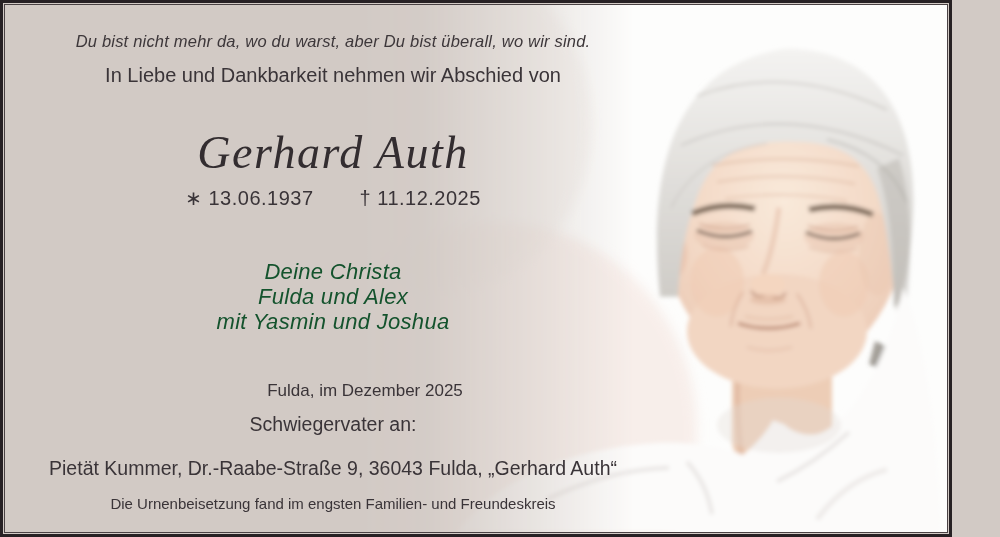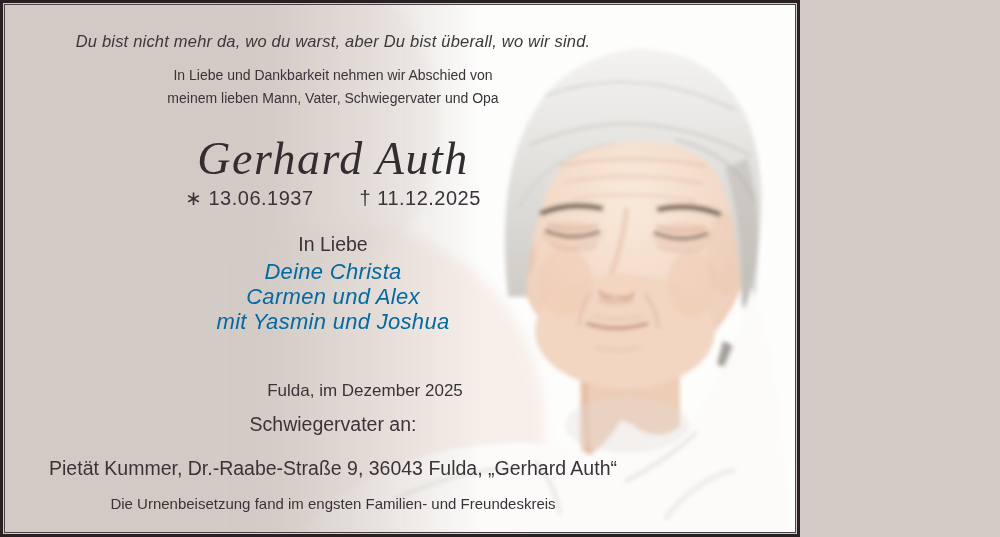--- a/index.html
+++ b/index.html
@@ -1,31 +1,31 @@
 <!DOCTYPE html>
 <html><head>
 <meta charset="utf-8">
 <style>
   html,body{margin:0;padding:0;width:1000px;height:537px;overflow:hidden;
     background:#d2cac5;font-family:"Liberation Sans","DejaVu Sans",sans-serif;}
-  .notice{position:absolute;inset:0;width:800px;height:537px;background:#d2cac5;
+  .notice{position:absolute;inset:0;width:952px;height:537px;background:#d2cac5;
     box-sizing:border-box;border:3px solid #272124;}
   .inner-line{position:absolute;inset:1px;border:1px solid #4a4244;pointer-events:none;z-index:5;}
   .photo-wrap{position:absolute;top:2px;right:2px;bottom:2px;width:600px;z-index:1;}
   .photo-wrap svg{width:100%;height:100%;display:block;}
   .text-col{position:absolute;left:0;top:0;width:660px;height:537px;z-index:2;color:#3a3438;}
   .line{position:absolute;left:0;width:660px;text-align:center;}
   .quote{top:29px;font-style:italic;font-size:16.5px;letter-spacing:.2px;color:#3d373a;}
-  .intro{top:61px;font-size:14px;line-height:23px;}
-  .name{top:129px;font-family:"Liberation Serif","DejaVu Serif",serif;font-style:italic;
+  .intro{top:61px;font-size:20px;line-height:23px;}
+  .name{top:123px;font-family:"Liberation Serif","DejaVu Serif",serif;font-style:italic;
     font-size:46px;letter-spacing:1.5px;color:#332d30;}
   .dates{top:183px;font-size:20px;letter-spacing:.5px;}
   .dates .birth{margin-right:46px;}
   .salutation{top:230px;font-size:19.5px;}
-  .family{top:256px;font-style:italic;font-size:22px;line-height:25px;letter-spacing:.3px;color:#0369a1;}
+  .family{top:256px;font-style:italic;font-size:22px;line-height:25px;letter-spacing:.3px;color:#14532d;}
   .place{top:378px;font-size:17px;padding-left:32px;}
   .cond-label{top:410px;font-size:19.5px;}
   .cond-addr{top:454px;font-size:19.5px;}
   .closing{top:464px;font-size:15px;line-height:23.5px;margin-top:25px;}
 </style>
 </head>
 <body>
 
 <div class="notice">
 
@@ -133,34 +133,32 @@
         </g>
       </g>
     </svg>
   </div>
 
   <div class="text-col">
     <div class="line quote">Du bist nicht mehr da, wo du warst, aber Du bist überall, wo wir sind.</div>
 
     <div class="line intro">
       <div>In Liebe und Dankbarkeit nehmen wir Abschied von</div>
-      <div>meinem lieben Mann, Vater, Schwiegervater und Opa</div>
     </div>
 
     <div class="line name">Gerhard Auth</div>
 
     <div class="line dates">
       <span class="birth">∗ 13.06.1937</span><span>† 11.12.2025</span>
     </div>
 
-    <div class="line salutation">In Liebe</div>
 
     <div class="line family">
       <div>Deine Christa</div>
-      <div>Carmen und Alex</div>
+      <div>Fulda und Alex</div>
       <div>mit Yasmin und Joshua</div>
     </div>
 
     <div class="line place">Fulda, im Dezember 2025</div>
     <div class="line cond-label">Schwiegervater an:</div>
     <div class="line cond-addr">Pietät Kummer, Dr.-Raabe-Straße 9, 36043 Fulda, „Gerhard Auth“</div>
 
     <div class="line closing">
       <div>Die Urnenbeisetzung fand im engsten Familien- und Freundeskreis</div>
     </div>

